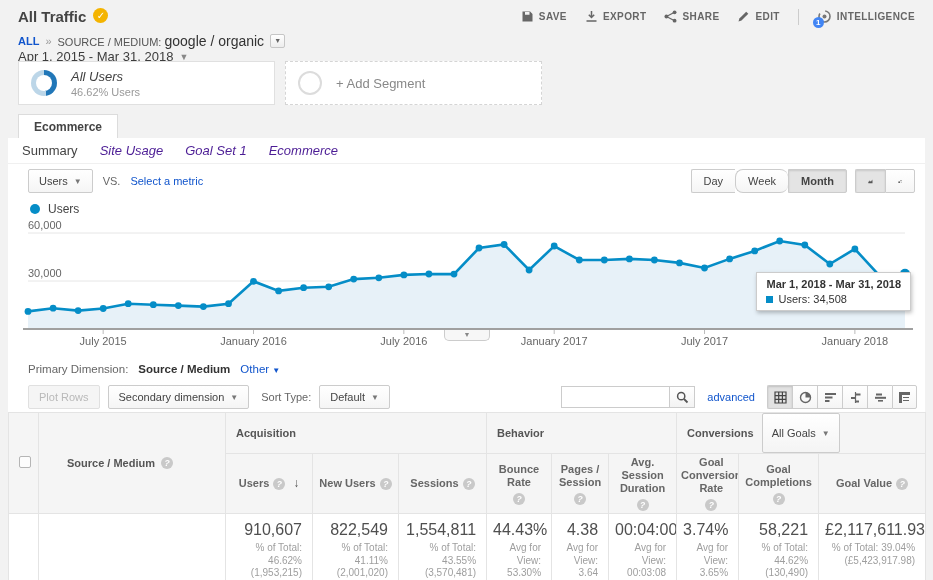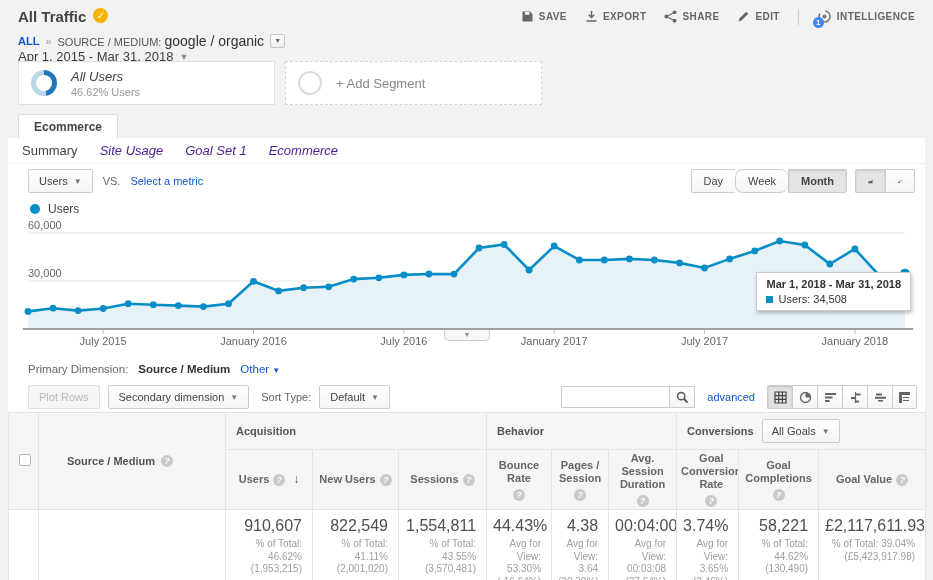--- a/index.html
+++ b/index.html
@@ -104,21 +104,21 @@
 
   
   table { border-collapse:collapse; table-layout:fixed; width:917px; }
   th, td { border:1px solid #e4e4e4; overflow:hidden; }
   .chk-col { background:#f2f2f2; text-align:center; vertical-align:middle; }
   .cbx { display:inline-block; width:12px; height:12px; border:1px solid #b5b5b5; border-radius:2px; background:#fcfcfc; cursor:pointer; }
   .group-row th { height:37px; background:#f5f5f5; font-size:11px; color:#555; text-align:left; padding:0 10px; font-weight:bold; }
   .dim-head { vertical-align:middle; }
   .dim-head .inner { display:flex; align-items:center; gap:6px; padding-left:18px; }
   .conv-head .inner { display:flex; align-items:center; gap:8px; }
-  .goals-btn { height:24px; border:1px solid #ccc; border-radius:2px; background:linear-gradient(#fff,#f4f4f4); font-size:11px; color:#444; font-family:inherit; padding:0 9px; cursor:pointer; display:flex; align-items:center; gap:6px; font-weight:normal; }
+  .goals-btn { height:40px; border:1px solid #ccc; border-radius:2px; background:linear-gradient(#fff,#f4f4f4); font-size:11px; color:#444; font-family:inherit; padding:0 9px; cursor:pointer; display:flex; align-items:center; gap:6px; font-weight:normal; }
   .metric-row th { height:44px; background:#f5f5f5; font-size:11px; color:#666; font-weight:bold; vertical-align:middle; text-align:center; padding:2px 4px; }
   .metric-inner { display:inline-flex; align-items:center; justify-content:center; gap:4px; flex-wrap:wrap; line-height:13px; }
   .help { display:inline-block; width:12px; height:12px; border-radius:50%; background:#c9c9c9; color:#fff; font-size:9px; line-height:12px; text-align:center; font-weight:bold; cursor:pointer; flex:none; }
   .sort-arrow { font-size:12px; color:#555; margin-left:4px; }
   .totals-row td { height:56px; background:#fff; text-align:right; padding:7px 10px 0 6px; vertical-align:top; }
   .tval { font-size:16px; color:#4f4f4f; }
   .tsub { font-size:10px; color:#9e9e9e; margin-top:3px; line-height:12.5px; }
 </style>
 </head>
 <body>

